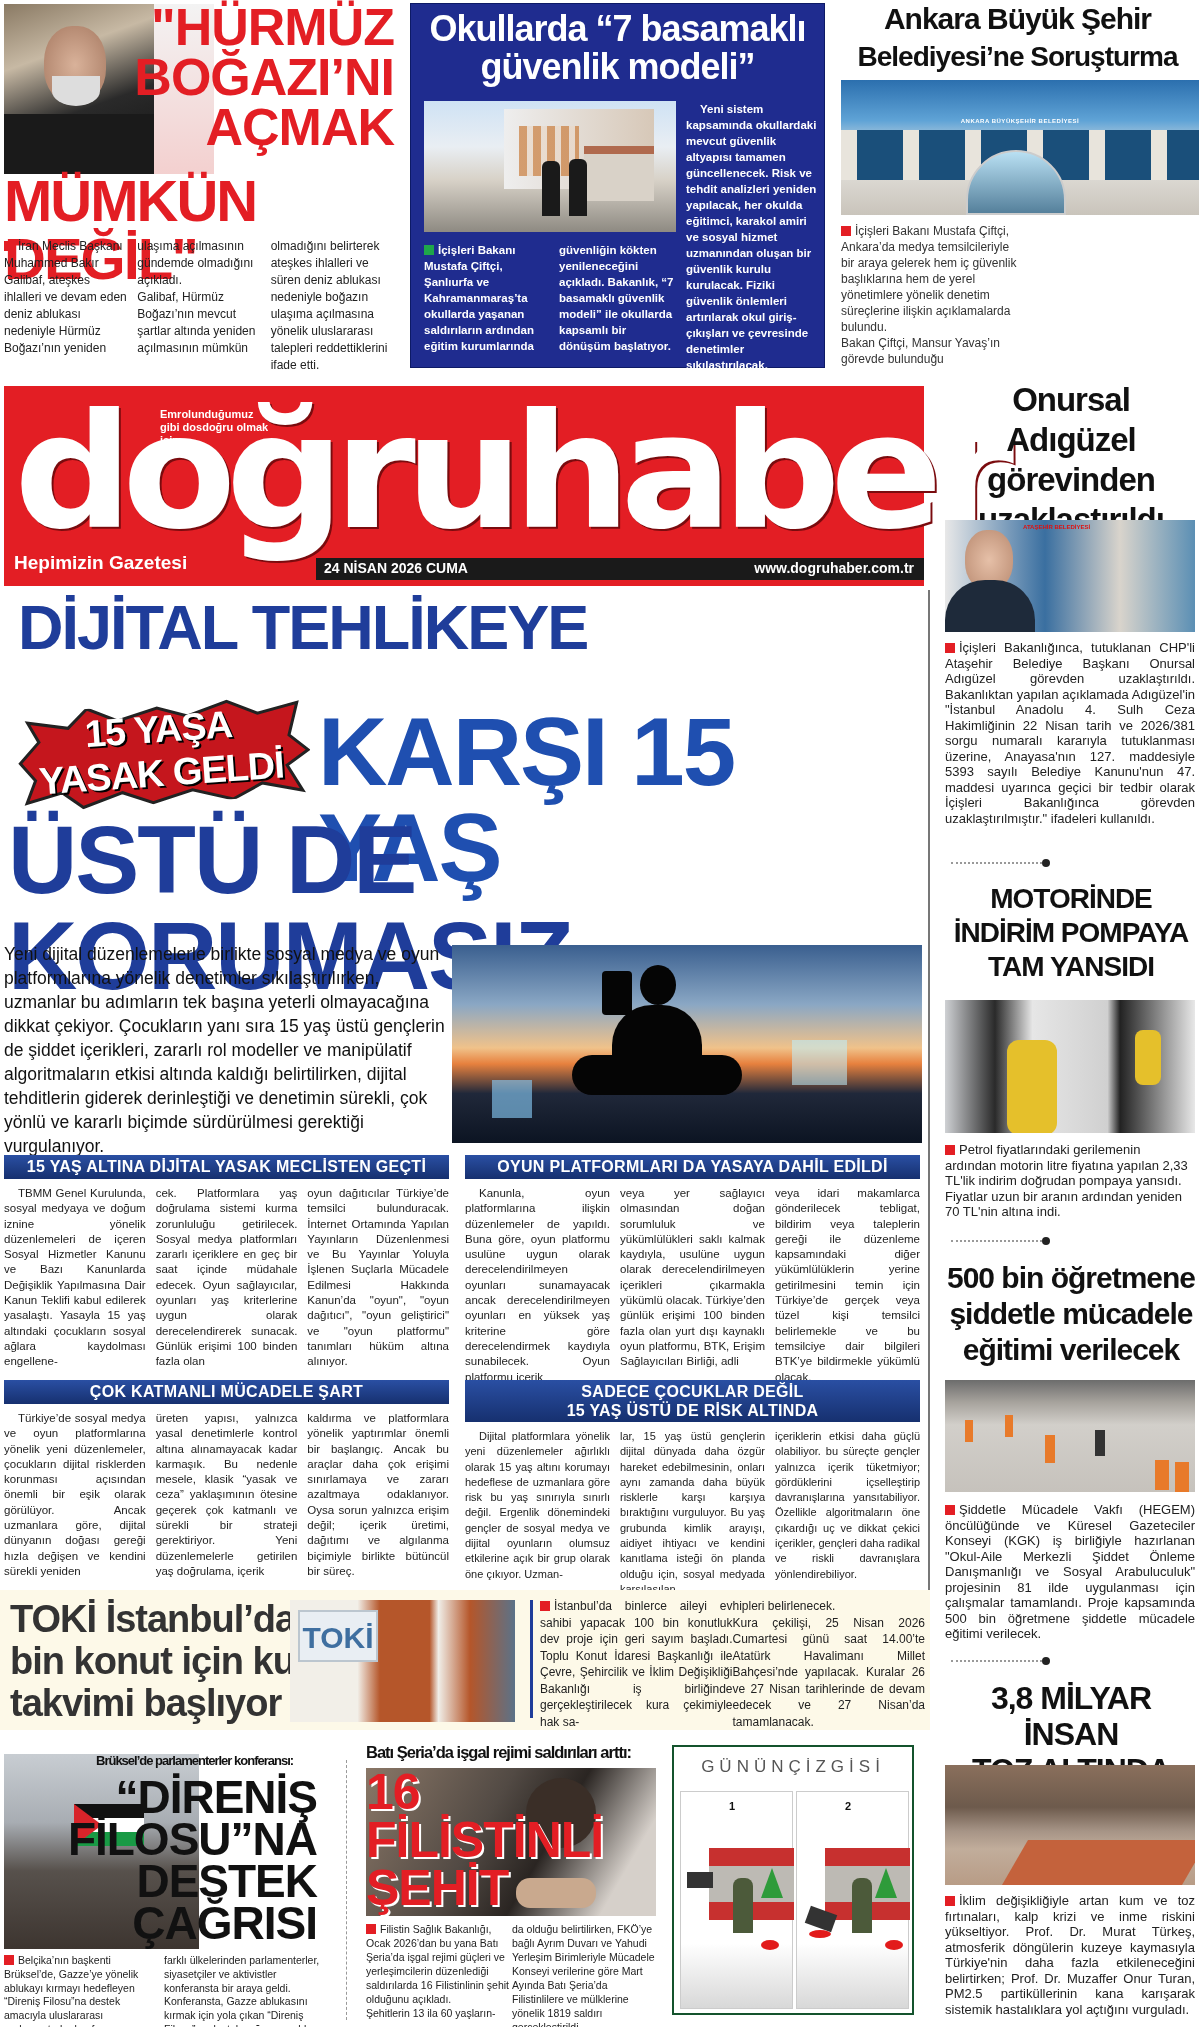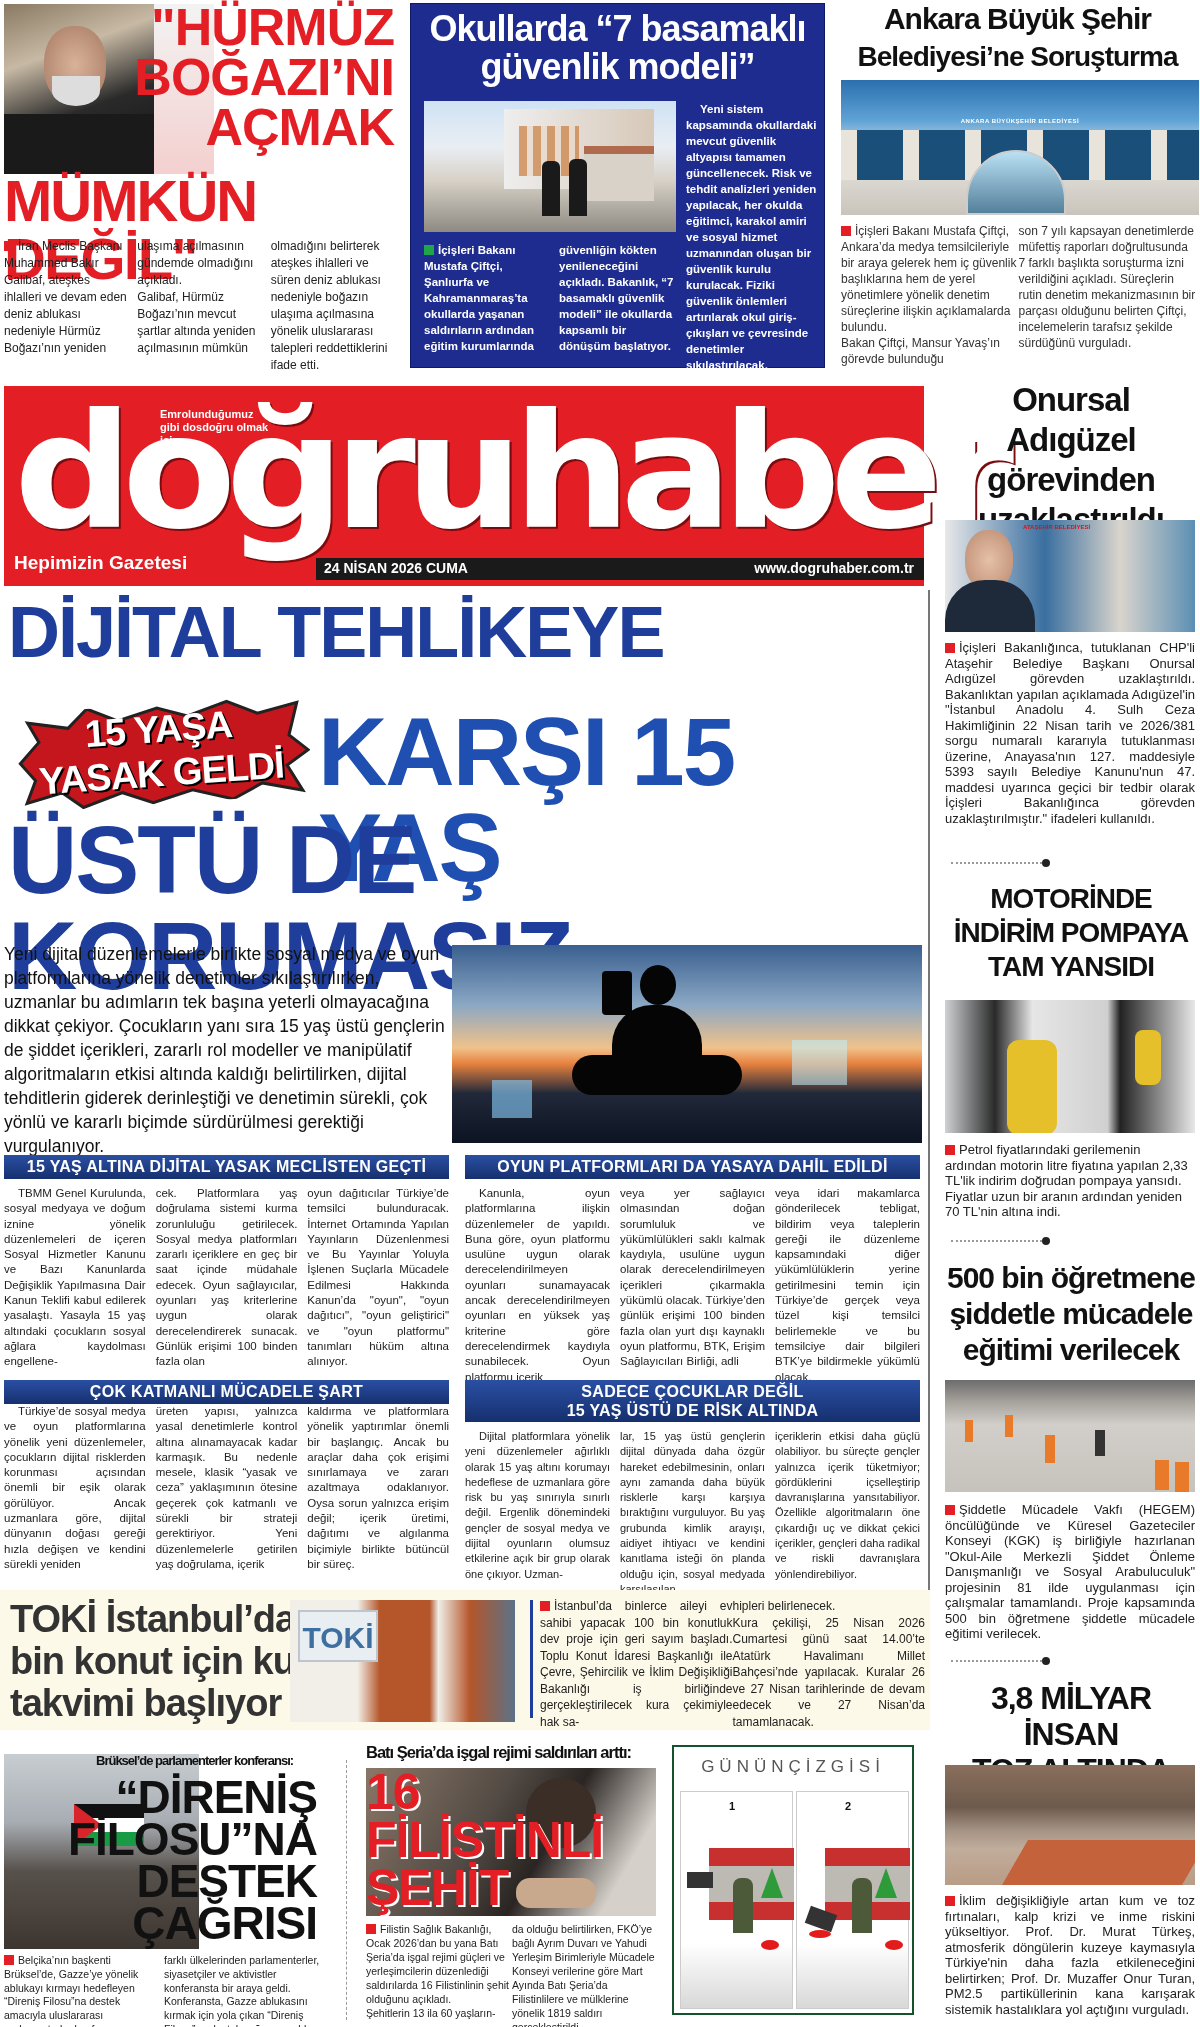--- a/index.html
+++ b/index.html
@@ -68,36 +68,35 @@
     <div style="font-size:28px;line-height:38px;">Belediyesi’ne Soruşturma İzni</div>
   </div>
   <div class="photo" style="left:6px;top:80px;width:358px;height:135px;background:linear-gradient(#2b6fae 0%,#5fa3d6 30%,#e8e6e2 55%,#c9c4bb 100%);">
     <div style="position:absolute;left:0;right:0;top:38px;text-align:center;color:#fff;font-size:6px;font-weight:bold;letter-spacing:.5px;">ANKARA BÜYÜKŞEHİR BELEDİYESİ</div>
     <div style="position:absolute;left:0;right:0;top:50px;height:50px;background:repeating-linear-gradient(90deg,#e8e4dc 0 16px,#1a4f7a 16px 62px);"></div>
     <div style="position:absolute;left:125px;top:70px;width:100px;height:65px;border-radius:50px 50px 0 0;background:linear-gradient(#b9e0f3,#55809b);border:2px solid #ccc;"></div>
   </div>
   <div class="abs cols2 body-text" style="left:6px;top:223px;width:355px;font-size:12px;line-height:16px;color:#333;">
     <p style="white-space:pre-line"><span class="sq"></span><span>İçişleri Bakanı Mustafa Çiftçi, Ankara’da medya temsilcileriyle bir araya gelerek hem iç güvenlik başlıklarına hem de yerel yönetimlere yönelik denetim süreçlerine ilişkin açıklamalarda bulundu.
 Bakan Çiftçi, Mansur Yavaş’ın görevde bulunduğu</span></p>
-    <p>son 7 yılı kapsayan denetimlerde müfettiş raporları doğrultusunda 7 farklı başlıkta soruşturma izni verildiğini açıkladı. Süreçlerin rutin denetim mekanizmasının bir parçası olduğunu belirten Çiftçi, incelemelerin tarafsız şekilde sürdüğünü vurguladı.</p>
   </div>
 </section>
 
 <header class="abs" style="left:4px;top:386px;width:920px;height:200px;background:#e31e24;">
   <div class="abs" style="left:120px;top:22px;width:115px;color:#fff;font-size:11px;font-weight:bold;line-height:13px;margin-left:36px;">Emrolunduğumuz gibi dosdoğru olmak için</div>
   <div class="abs" style="left:10px;top:-14px;font-size:158px;font-weight:bold;color:#fff;letter-spacing:-10px;line-height:200px;font-family:'DejaVu Sans',sans-serif;transform:scaleX(1.05);transform-origin:left;text-shadow:2px 2px 0 #7a0b0e;">doğruhaber</div>
   <div class="abs" style="left:10px;top:166px;color:#fff;font-size:19px;font-weight:bold;">Hepimizin Gazetesi</div>
   <div class="abs" style="left:312px;top:172px;width:608px;height:22px;background:#1a1a1a;">
     <span class="abs" style="left:8px;top:2px;color:#fff;font-size:14px;font-weight:bold;">24 NİSAN 2026 CUMA</span>
     <span class="abs" style="right:10px;top:2px;color:#fff;font-size:14px;font-weight:bold;">www.dogruhaber.com.tr</span>
   </div>
 </header>
 
 <section class="abs" style="left:0;top:590px;width:930px;height:1000px;">
-  <div class="abs hl" style="left:8px;top:6px;font-size:72px;color:#1f3d9a;letter-spacing:-2px;">DİJİTAL TEHLİKEYE</div>
+  <div class="abs hl" style="left:18px;top:6px;font-size:63px;color:#1f3d9a;letter-spacing:-2px;">DİJİTAL TEHLİKEYE</div>
   <div class="abs hl" style="left:318px;top:114px;font-size:96px;color:#1f4fb0;letter-spacing:-2px;">KARŞI 15 YAŞ</div>
   <div class="abs hl" style="left:8px;top:222px;font-size:96px;color:#1f3d9a;letter-spacing:-2px;">ÜSTÜ DE KORUMASIZ</div>
   <div class="abs" style="left:10px;top:114px;width:300px;height:100px;transform:rotate(-4deg);">
     <svg width="300" height="100" viewBox="0 0 300 100" style="position:absolute;left:0;top:0">
       <polygon points="10,50 30,30 20,10 60,18 80,0 110,14 150,4 180,14 220,2 250,16 290,8 280,40 298,56 276,70 290,96 250,86 220,100 180,88 140,98 110,86 70,98 50,82 14,90 24,68" fill="#c5161d" stroke="#222" stroke-width="3"></polygon>
     </svg>
     <div class="hl" style="position:absolute;left:60px;top:6px;width:180px;text-align:center;font-size:38px;color:#fff;text-shadow:2px 2px 0 #000;">15 YAŞA</div>
     <div class="hl" style="position:absolute;left:20px;top:50px;width:260px;text-align:center;font-size:38px;color:#fff;text-shadow:2px 2px 0 #000;">YASAK GELDİ</div>
   </div>
   <p class="abs" style="left:4px;top:352px;width:445px;font-size:17.5px;line-height:24px;color:#111;">Yeni dijital düzenlemelerle birlikte sosyal medya ve oyun platformlarına yönelik denetimler sıkılaştırılırken, uzmanlar bu adımların tek başına yeterli olmayacağına dikkat çekiyor. Çocukların yanı sıra 15 yaş üstü gençlerin de şiddet içerikleri, zararlı rol modeller ve manipülatif algoritmaların etkisi altında kaldığı belirtilirken, dijital tehditlerin giderek derinleştiği ve denetimin sürekli, çok yönlü ve kararlı biçimde sürdürülmesi gerektiği vurgulanıyor.</p>
@@ -121,21 +120,21 @@
   <div class="abs" style="left:465px;top:565px;width:455px;">
     <div class="section-bar">OYUN PLATFORMLARI DA YASAYA DAHİL EDİLDİ</div>
     <div class="cols3 just body-text" style="margin-top:7px;font-size:11.5px;line-height:15.3px;">
       <p class="indent">Kanunla, oyun platformlarına ilişkin düzenlemeler de yapıldı. Buna göre, oyun platformu usulüne uygun olarak derecelendirilmeyen oyunları sunamayacak ancak derecelendirilmeyen oyunları en yüksek yaş kriterine göre derecelendirmek kaydıyla sunabilecek. Oyun platformu içerik</p>
       <p>veya yer sağlayıcı olmasından doğan sorumluluk ve yükümlülükleri saklı kalmak kaydıyla, usulüne uygun olarak derecelendirilmeyen içerikleri çıkarmakla yükümlü olacak. Türkiye’den günlük erişimi 100 binden fazla olan yurt dışı kaynaklı oyun platformu, BTK, Erişim Sağlayıcıları Birliği, adli</p>
       <p>veya idari makamlarca gönderilecek tebligat, bildirim veya taleplerin gereği ile düzenleme kapsamındaki diğer yükümlülüklerin yerine getirilmesini temin için Türkiye’de gerçek veya tüzel kişi temsilci belirlemekle ve bu temsilciye dair bilgileri BTK’ye bildirmekle yükümlü olacak.</p>
     </div>
   </div>
   <div class="abs" style="left:4px;top:790px;width:445px;">
     <div class="section-bar">ÇOK KATMANLI MÜCADELE ŞART</div>
-    <div class="cols3 just body-text" style="font-size:11.5px;line-height:15.3px;">
+    <div class="cols3 just body-text" style="margin-top:7px;font-size:11.5px;line-height:15.3px;">
       <p class="indent">Türkiye’de sosyal medya ve oyun platformlarına yönelik yeni düzenlemeler, çocukların dijital risklerden korunması açısından önemli bir eşik olarak görülüyor. Ancak uzmanlara göre, dijital dünyanın doğası gereği hızla değişen ve kendini sürekli yeniden</p>
       <p>üreten yapısı, yalnızca yasal denetimlerle kontrol altına alınamayacak kadar karmaşık. Bu nedenle mesele, klasik “yasak ve ceza” yaklaşımının ötesine geçerek çok katmanlı ve sürekli bir strateji gerektiriyor. Yeni düzenlemelerle getirilen yaş doğrulama, içerik</p>
       <p>kaldırma ve platformlara yönelik yaptırımlar önemli bir başlangıç. Ancak bu araçlar daha çok erişimi sınırlamaya ve zararı azaltmaya odaklanıyor. Oysa sorun yalnızca erişim değil; içerik üretimi, dağıtımı ve algılanma biçimiyle birlikte bütüncül bir süreç.</p>
     </div>
   </div>
   <div class="abs" style="left:465px;top:790px;width:455px;">
     <div class="section-bar" style="line-height:19px;padding:2px 0;">
       <div>SADECE ÇOCUKLAR DEĞİL</div>
       <div>15 YAŞ ÜSTÜ DE RİSK ALTINDA</div>
     </div>

